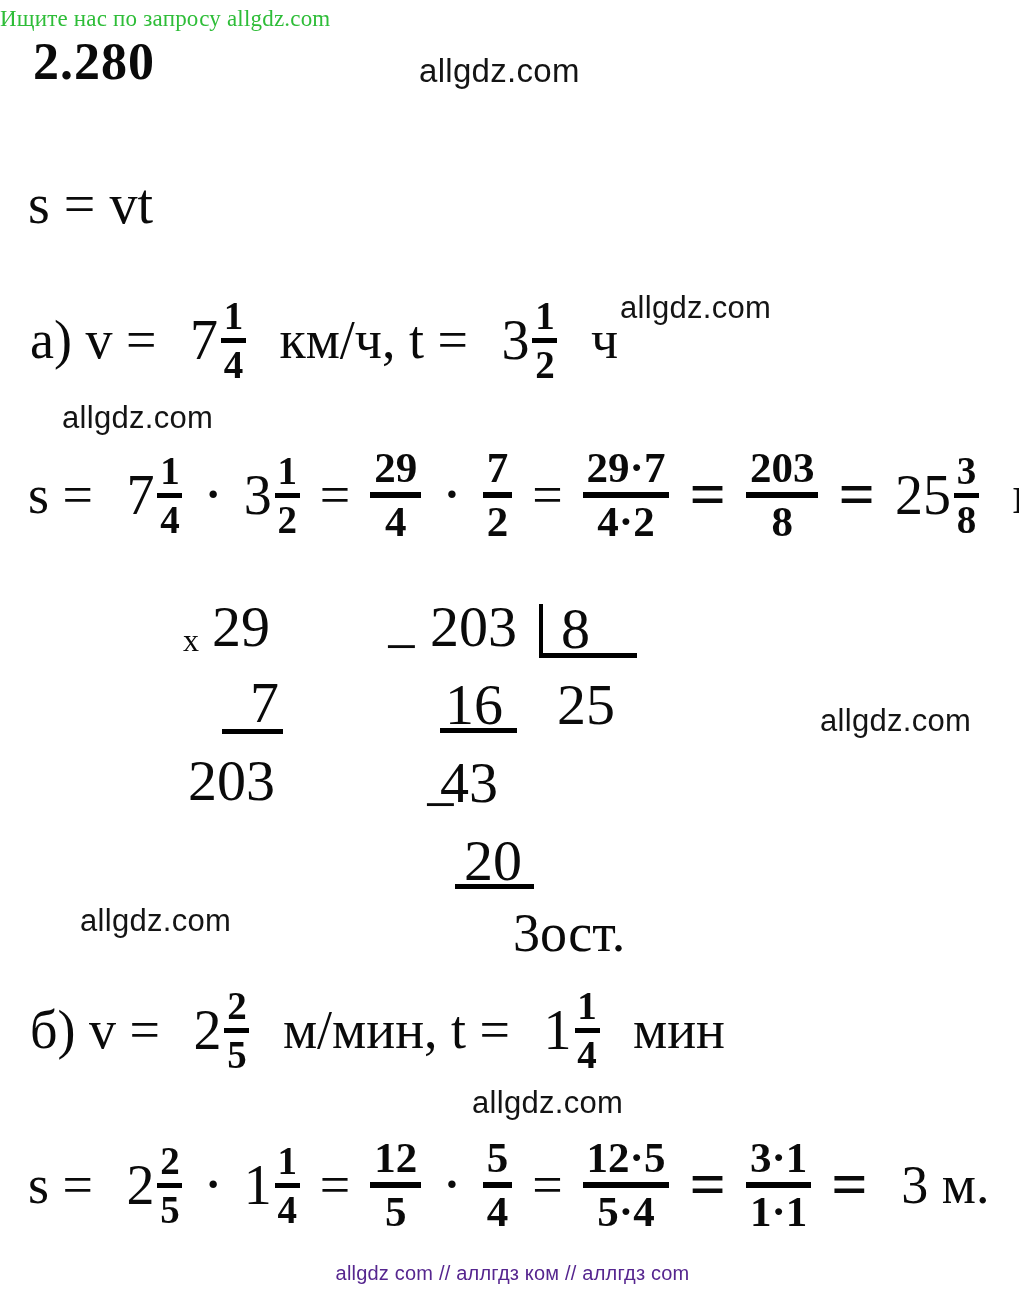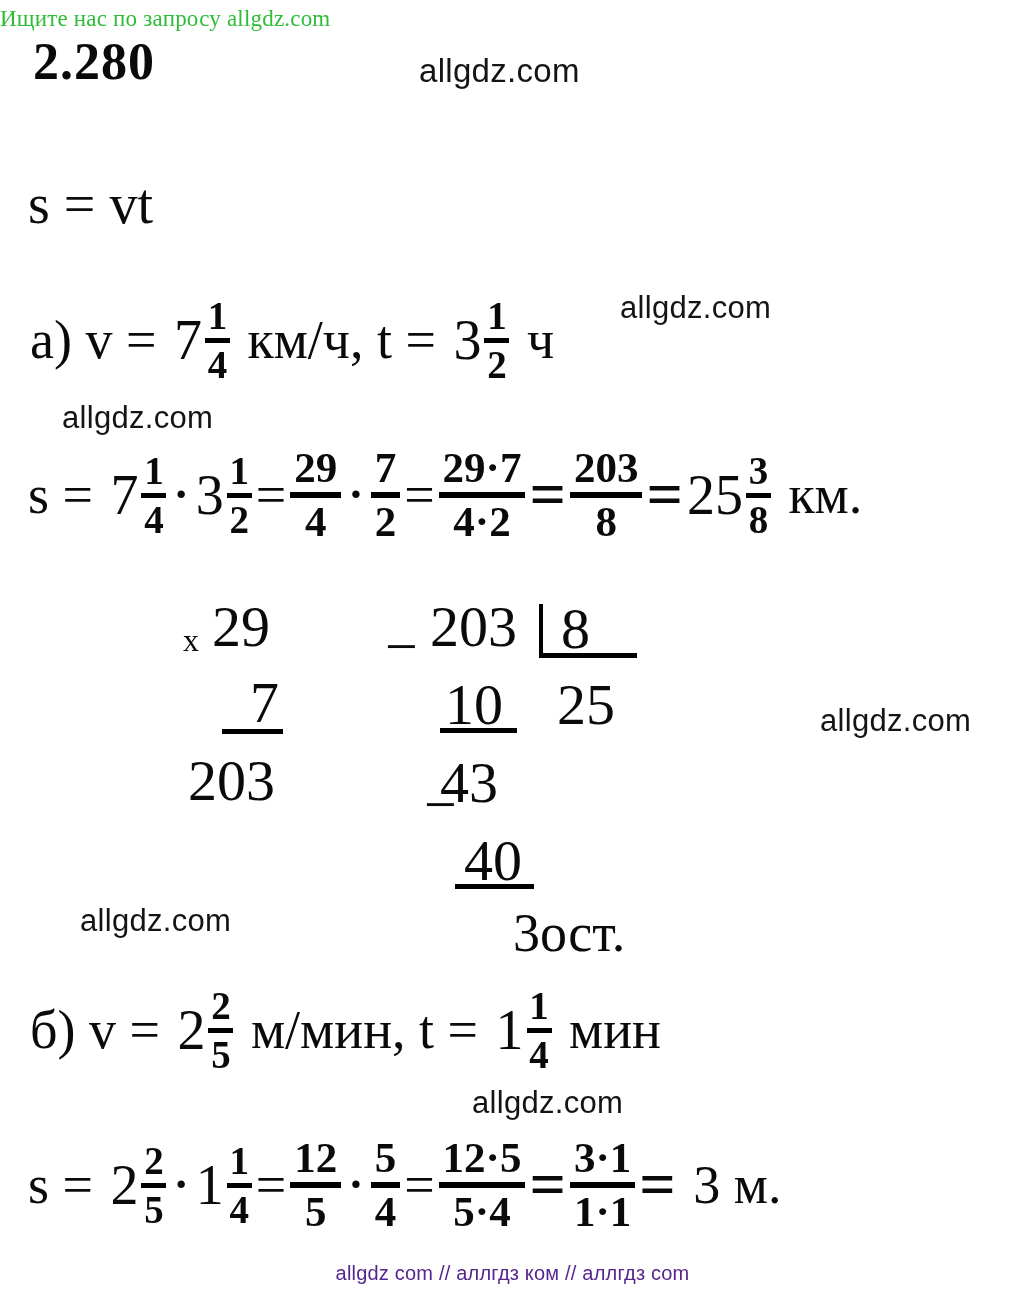--- a/index.html
+++ b/index.html
@@ -23,21 +23,21 @@
     font-size:52px; font-weight:700;
     line-height:1; letter-spacing:1px;
   }
   .wm {
     font-family:"Liberation Sans", sans-serif;
     font-size:31px; font-weight:500;
     color:#141414; line-height:1;
     letter-spacing:0.3px;
   }
   .formula { font-size:56px; line-height:1; }
-  .math-row { display:flex; align-items:center; gap:4px; white-space:pre; }
+  .math-row { display:flex; align-items:center; gap:20px; white-space:pre; }
   .mtext { font-size:54px; line-height:1; white-space:pre; }
   .mtext.big { font-size:64px; font-weight:700; }
   .mop { font-size:46px; line-height:1; padding:0 3px; font-weight:700; }
   .mixed { display:inline-flex; align-items:center; }
   .mixed .whole { font-size:56px; line-height:1; }
   .mixed .mfrac { margin-left:3px; }
   .mfrac { display:inline-flex; flex-direction:column; align-items:center; }
   .mfrac .fn, .mfrac .fd { font-size:39px; line-height:1.12; font-weight:600; }
   .mfrac .fbar { align-self:stretch; min-width:25px; height:5px; background:#000; }
   .frac { display:inline-flex; flex-direction:column; align-items:center; }
@@ -75,26 +75,26 @@
 <span class="abs num58" style="left:212px;top:598px;">29</span>
 <span class="abs num58" style="left:250px;top:674px;">7</span>
 <div class="line" style="left:222px;top:729px;width:61px;height:5px;"></div>
 <span class="abs num58" style="left:188px;top:752px;">203</span>
 
 <span class="abs num58" style="left:385px;top:618px;">−</span>
 <span class="abs num58" style="left:430px;top:598px;">203</span>
 <div class="line" style="left:539px;top:604px;width:4px;height:54px;"></div>
 <span class="abs num58" style="left:561px;top:600px;">8</span>
 <div class="line" style="left:539px;top:653px;width:98px;height:5px;"></div>
-<span class="abs num58" style="left:445px;top:676px;">10</span>
+<span class="abs num58" style="left:445px;top:676px;">16</span>
 <div class="line" style="left:440px;top:728px;width:77px;height:5px;"></div>
 <span class="abs num58" style="left:557px;top:676px;">25</span>
 <span class="abs num58" style="left:424px;top:776px;">−</span>
 <span class="abs num58" style="left:440px;top:754px;">43</span>
-<span class="abs num58" style="left:464px;top:832px;">40</span>
+<span class="abs num58" style="left:464px;top:832px;">20</span>
 <div class="line" style="left:455px;top:884px;width:79px;height:5px;"></div>
 <span class="abs" style="left:513px;top:906px;font-size:54px;line-height:1;">3ост.</span>
 
 <div class="abs wm" style="left:820px;top:705px;">allgdz.com</div>
 
 <div class="abs wm" style="left:80px;top:905px;">allgdz.com</div>
 
 <div class="abs math-row" style="left:30px;top:984px;"><span class="mtext">б) v = </span><span class="mixed"><span class="whole">2</span><span class="mfrac"><span class="fn">2</span><span class="fbar"></span><span class="fd">5</span></span></span><span class="mtext"> м/мин, t = </span><span class="mixed"><span class="whole">1</span><span class="mfrac"><span class="fn">1</span><span class="fbar"></span><span class="fd">4</span></span></span><span class="mtext"> мин</span></div>
 
 <div class="abs wm" style="left:472px;top:1087px;">allgdz.com</div>

